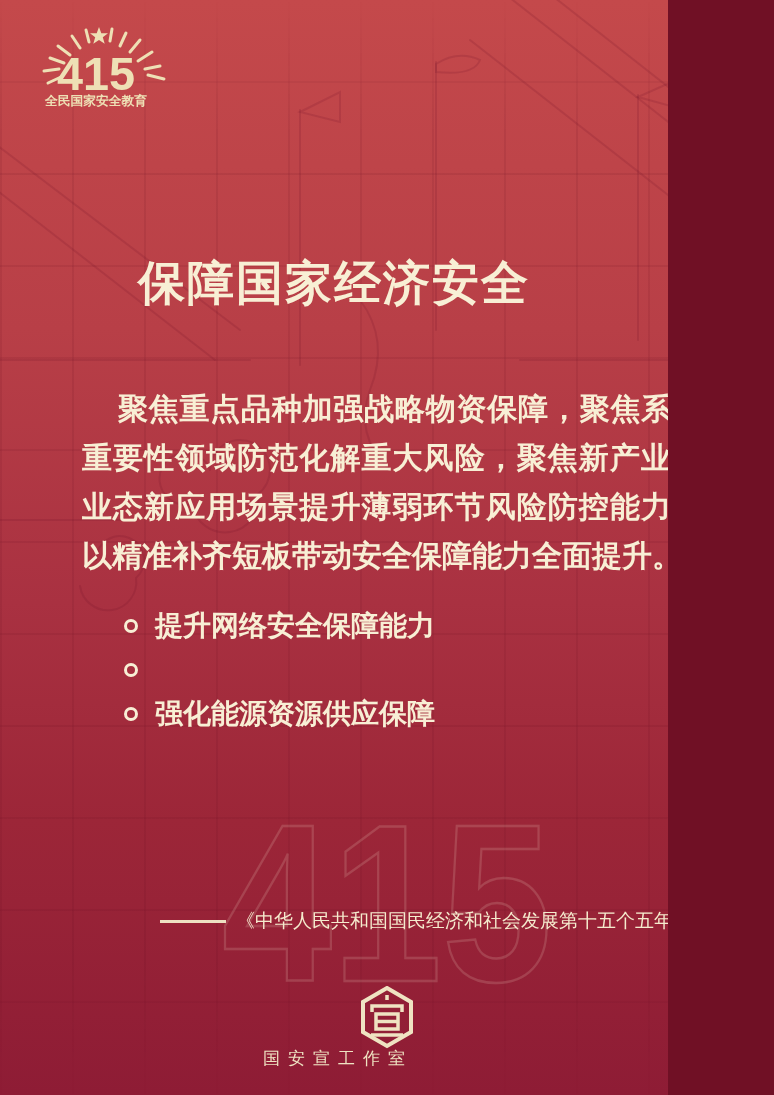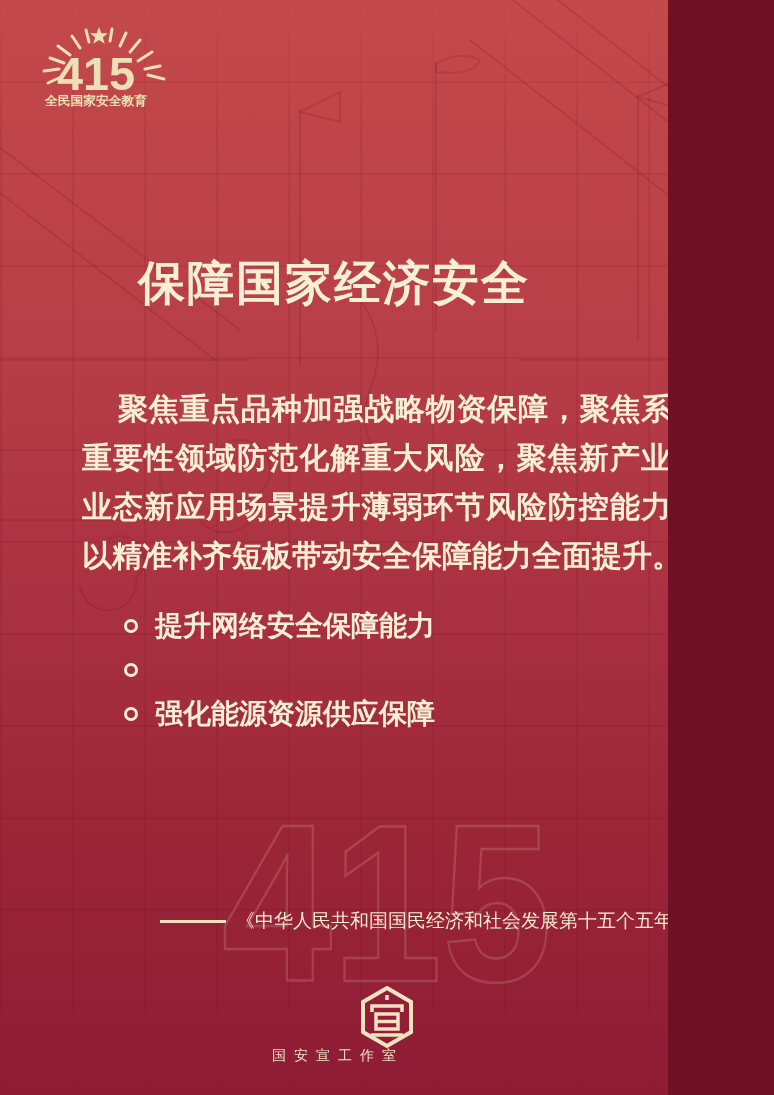--- a/index.html
+++ b/index.html
@@ -53,21 +53,21 @@
   }
   
   .citation{position:absolute;left:160px;top:908px;display:flex;align-items:center;}
   .cite-dash{width:66px;height:3px;background:#eee0c2;margin-right:10px;}
   .cite-text{font-size:19px;font-weight:normal;color:#f5ebce;white-space:nowrap;}
   
   .emblem{position:absolute;left:359px;top:986px;}
   .studio{
     position:absolute;left:0;right:0;top:1047px;
     text-align:center;font-family:"DejaVu Serif","Liberation Serif",serif;
-    font-size:14px;color:#efe3c2;letter-spacing:8px;text-indent:8px;
+    font-size:17px;color:#efe3c2;letter-spacing:8px;text-indent:8px;
   }
 </style>
 </head>
 <body>
 
 <div class="poster">
 
   <div class="bg-grid"></div>
 
   <svg class="bg-art" width="774" height="1095" viewBox="0 0 774 1095">

